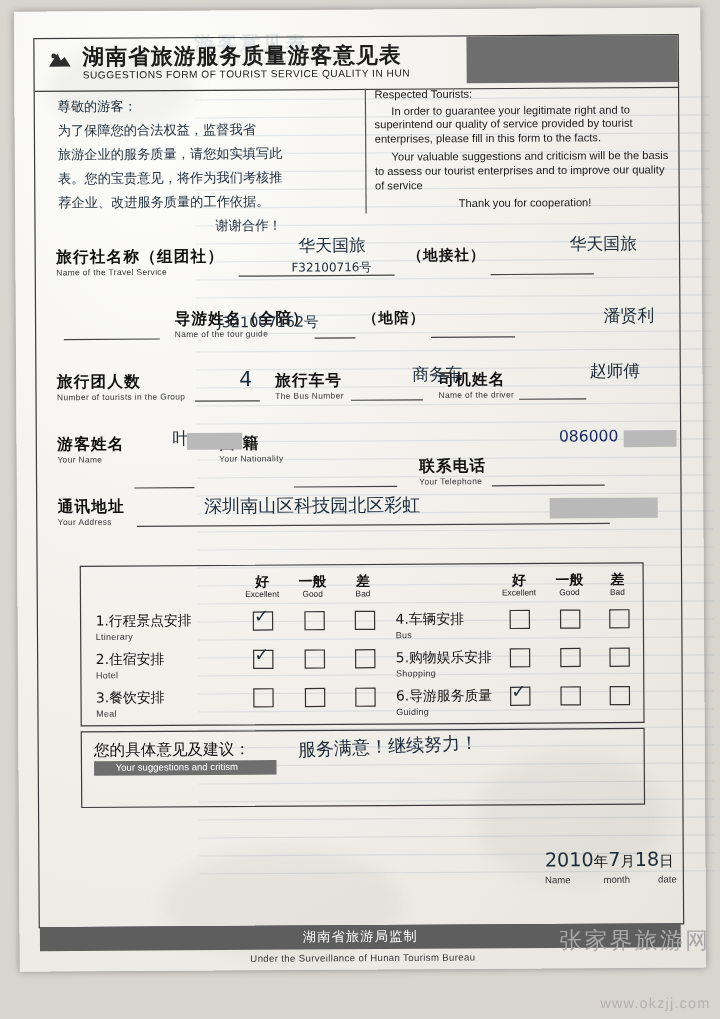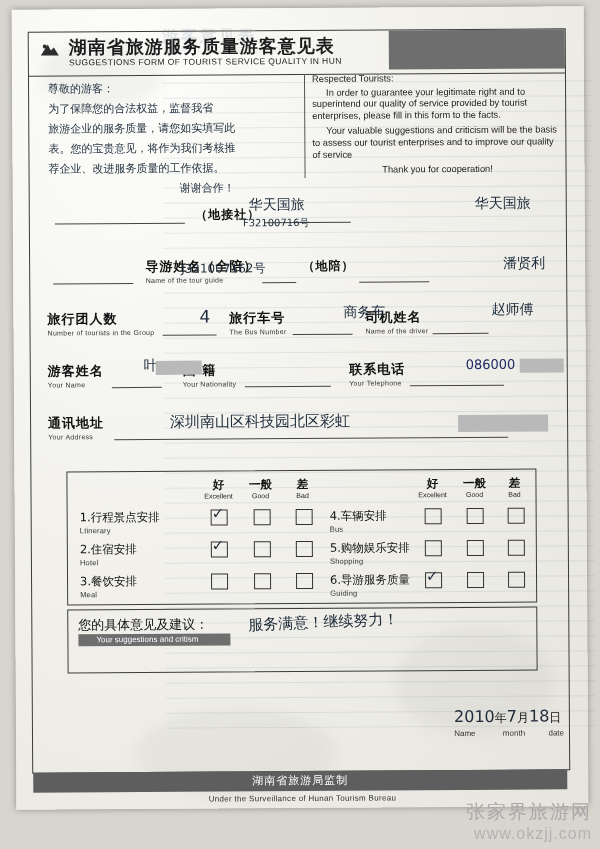--- a/index.html
+++ b/index.html
@@ -113,21 +113,21 @@
   }
   #footen{
     position:absolute;left:0;top:786px;width:572px;text-align:center;
     font-size:8px;color:#333;letter-spacing:.3px;
   }
   
   #wm{
     position:absolute;right:8px;bottom:6px;text-align:right;
   }
   #wm .t1{font-family:"DejaVu Sans", sans-serif;font-size:19px;color:#a9a9a9;letter-spacing:2px;}
-  #wm .t2{font-size:16px;color:#b3b3b3;letter-spacing:1px;}
+  #wm .t2{font-size:12px;color:#b3b3b3;letter-spacing:1px;margin-top:32px;}
 </style>
 </head>
 <body>
 
 <div id="sheet">
 
   <div class="blotch" style="left:30px;top:30px;width:120px;height:70px;"></div>
   <div class="blotch" style="left:380px;top:620px;width:160px;height:110px;"></div>
   <div class="blotch" style="left:120px;top:700px;width:200px;height:90px;"></div>
 
@@ -211,20 +211,24 @@
   <div class="vline"></div>
 
   <div class="intro-right">
     <p style="margin-bottom:2px;">Respected Tourists:</p>
     <p style="text-indent:14px;">In order to guarantee your legitimate right and to superintend our quality of service provided by tourist enterprises, please fill in this form to the facts.</p>
     <p style="text-indent:14px;">Your valuable suggestions and criticism will be the basis to assess our tourist enterprises and to improve our quality of service</p>
     <p style="text-align:center;">Thank you for cooperation!</p>
   </div>
 
   <div class="row" style="top:196px;">
+    <span class="lbl">
+      <span class="c">旅行社名称（组团社）</span>
+      <span class="e">Name   of   the   Travel   Service</span>
+    </span>
     <span class="uline" style="width:130px;margin-left:8px;"></span>
     <span class="lbl" style="margin-left:6px;">
       <span class="c" style="font-size:12px;margin-top:31px;">（地接社）</span>
     </span>
     <span class="uline" style="width:86px;"></span>
   </div>
   <div class="write" style="left:236px;top:188px;">华天国旅</div>
   <div class="write" style="left:230px;top:208px;font-size:10px;">F32100716号</div>
   <div class="write" style="left:462px;top:188px;">华天国旅</div>
 
@@ -268,21 +272,21 @@
     <span class="lbl">
       <span class="c">游客姓名</span>
       <span class="e">Your    Name</span>
     </span>
     <span class="uline" style="width:50px;margin-left:4px;"></span>
     <span class="lbl" style="margin-left:16px;">
       <span class="c">国    籍</span>
       <span class="e">Your    Nationality</span>
     </span>
     <span class="uline" style="width:86px;margin-left:4px;"></span>
-    <span class="lbl" style="margin-left:14px;">
+    <span class="lbl" style="margin-left:14px;margin-top:20px;">
       <span class="c">联系电话</span>
       <span class="e">Your  Telephone</span>
     </span>
     <span class="uline" style="width:94px;"></span>
   </div>
   <div class="write" style="left:130px;top:348px;">叶</div>
   <div class="write blue" style="left:452px;top:350px;font-size:13px;">086000</div>
   <div class="redacted" style="left:142px;top:352px;width:46px;height:14px;"></div>
   <div class="redacted" style="left:506px;top:352px;width:44px;height:14px;"></div>
 

